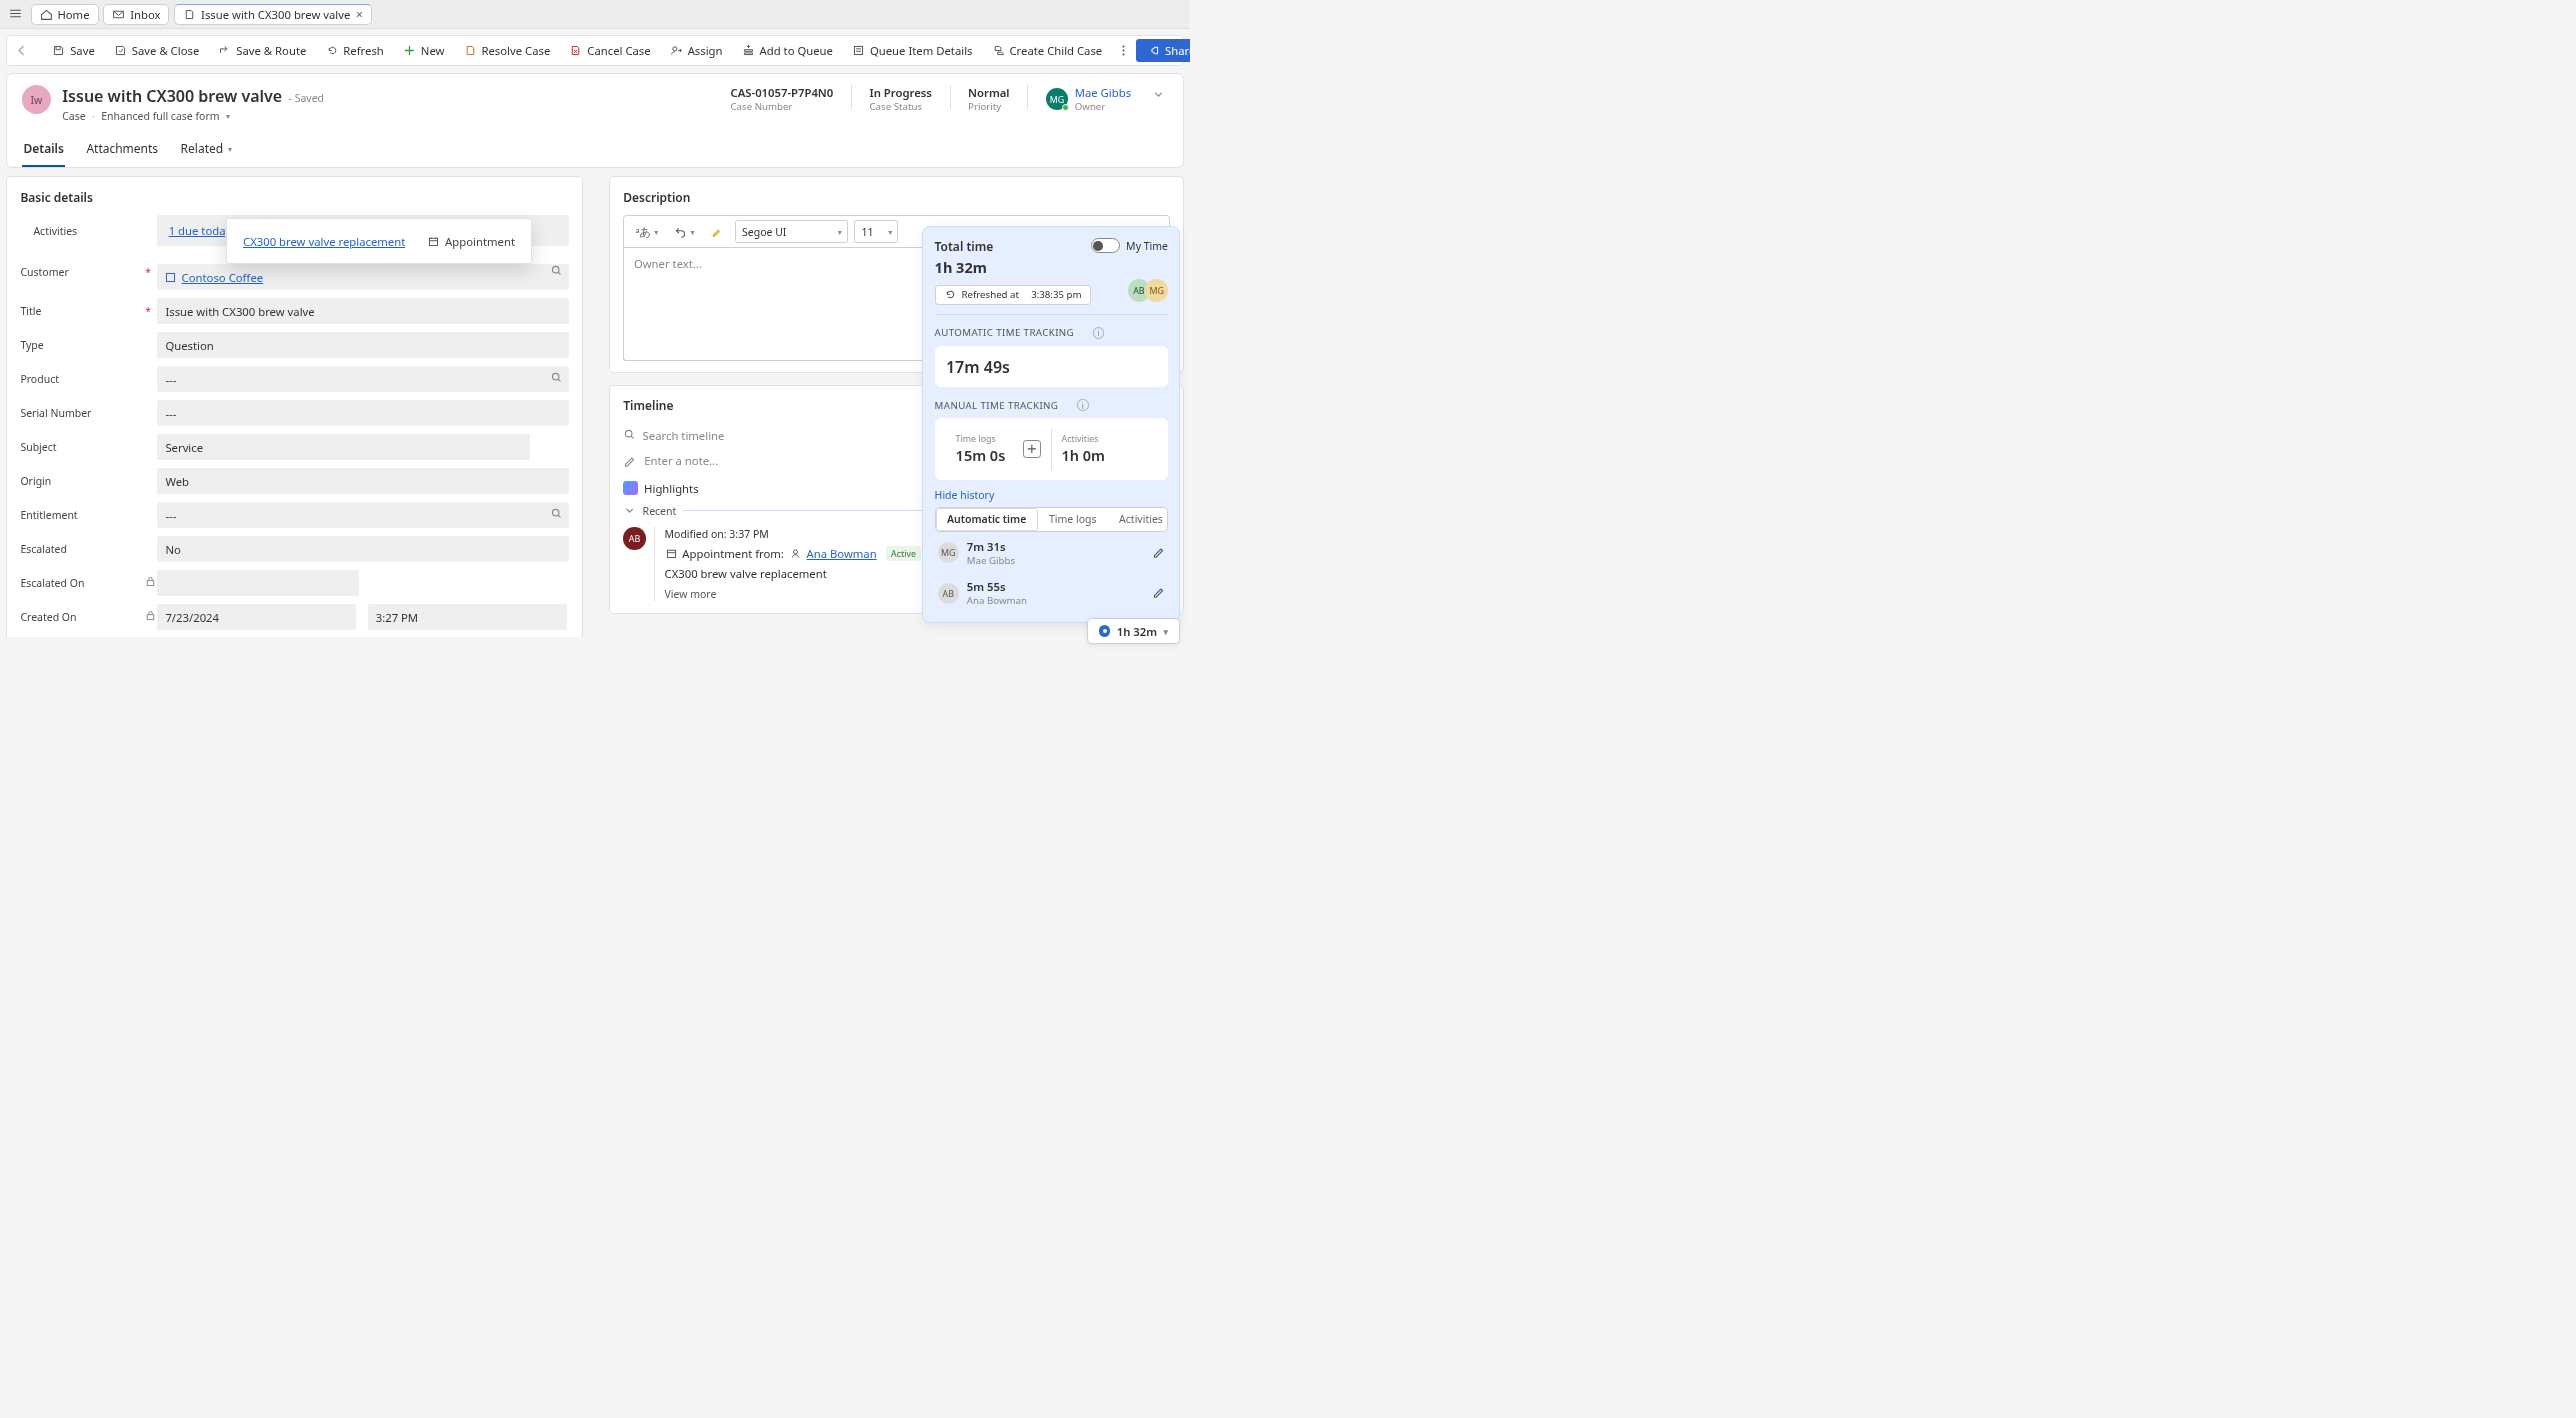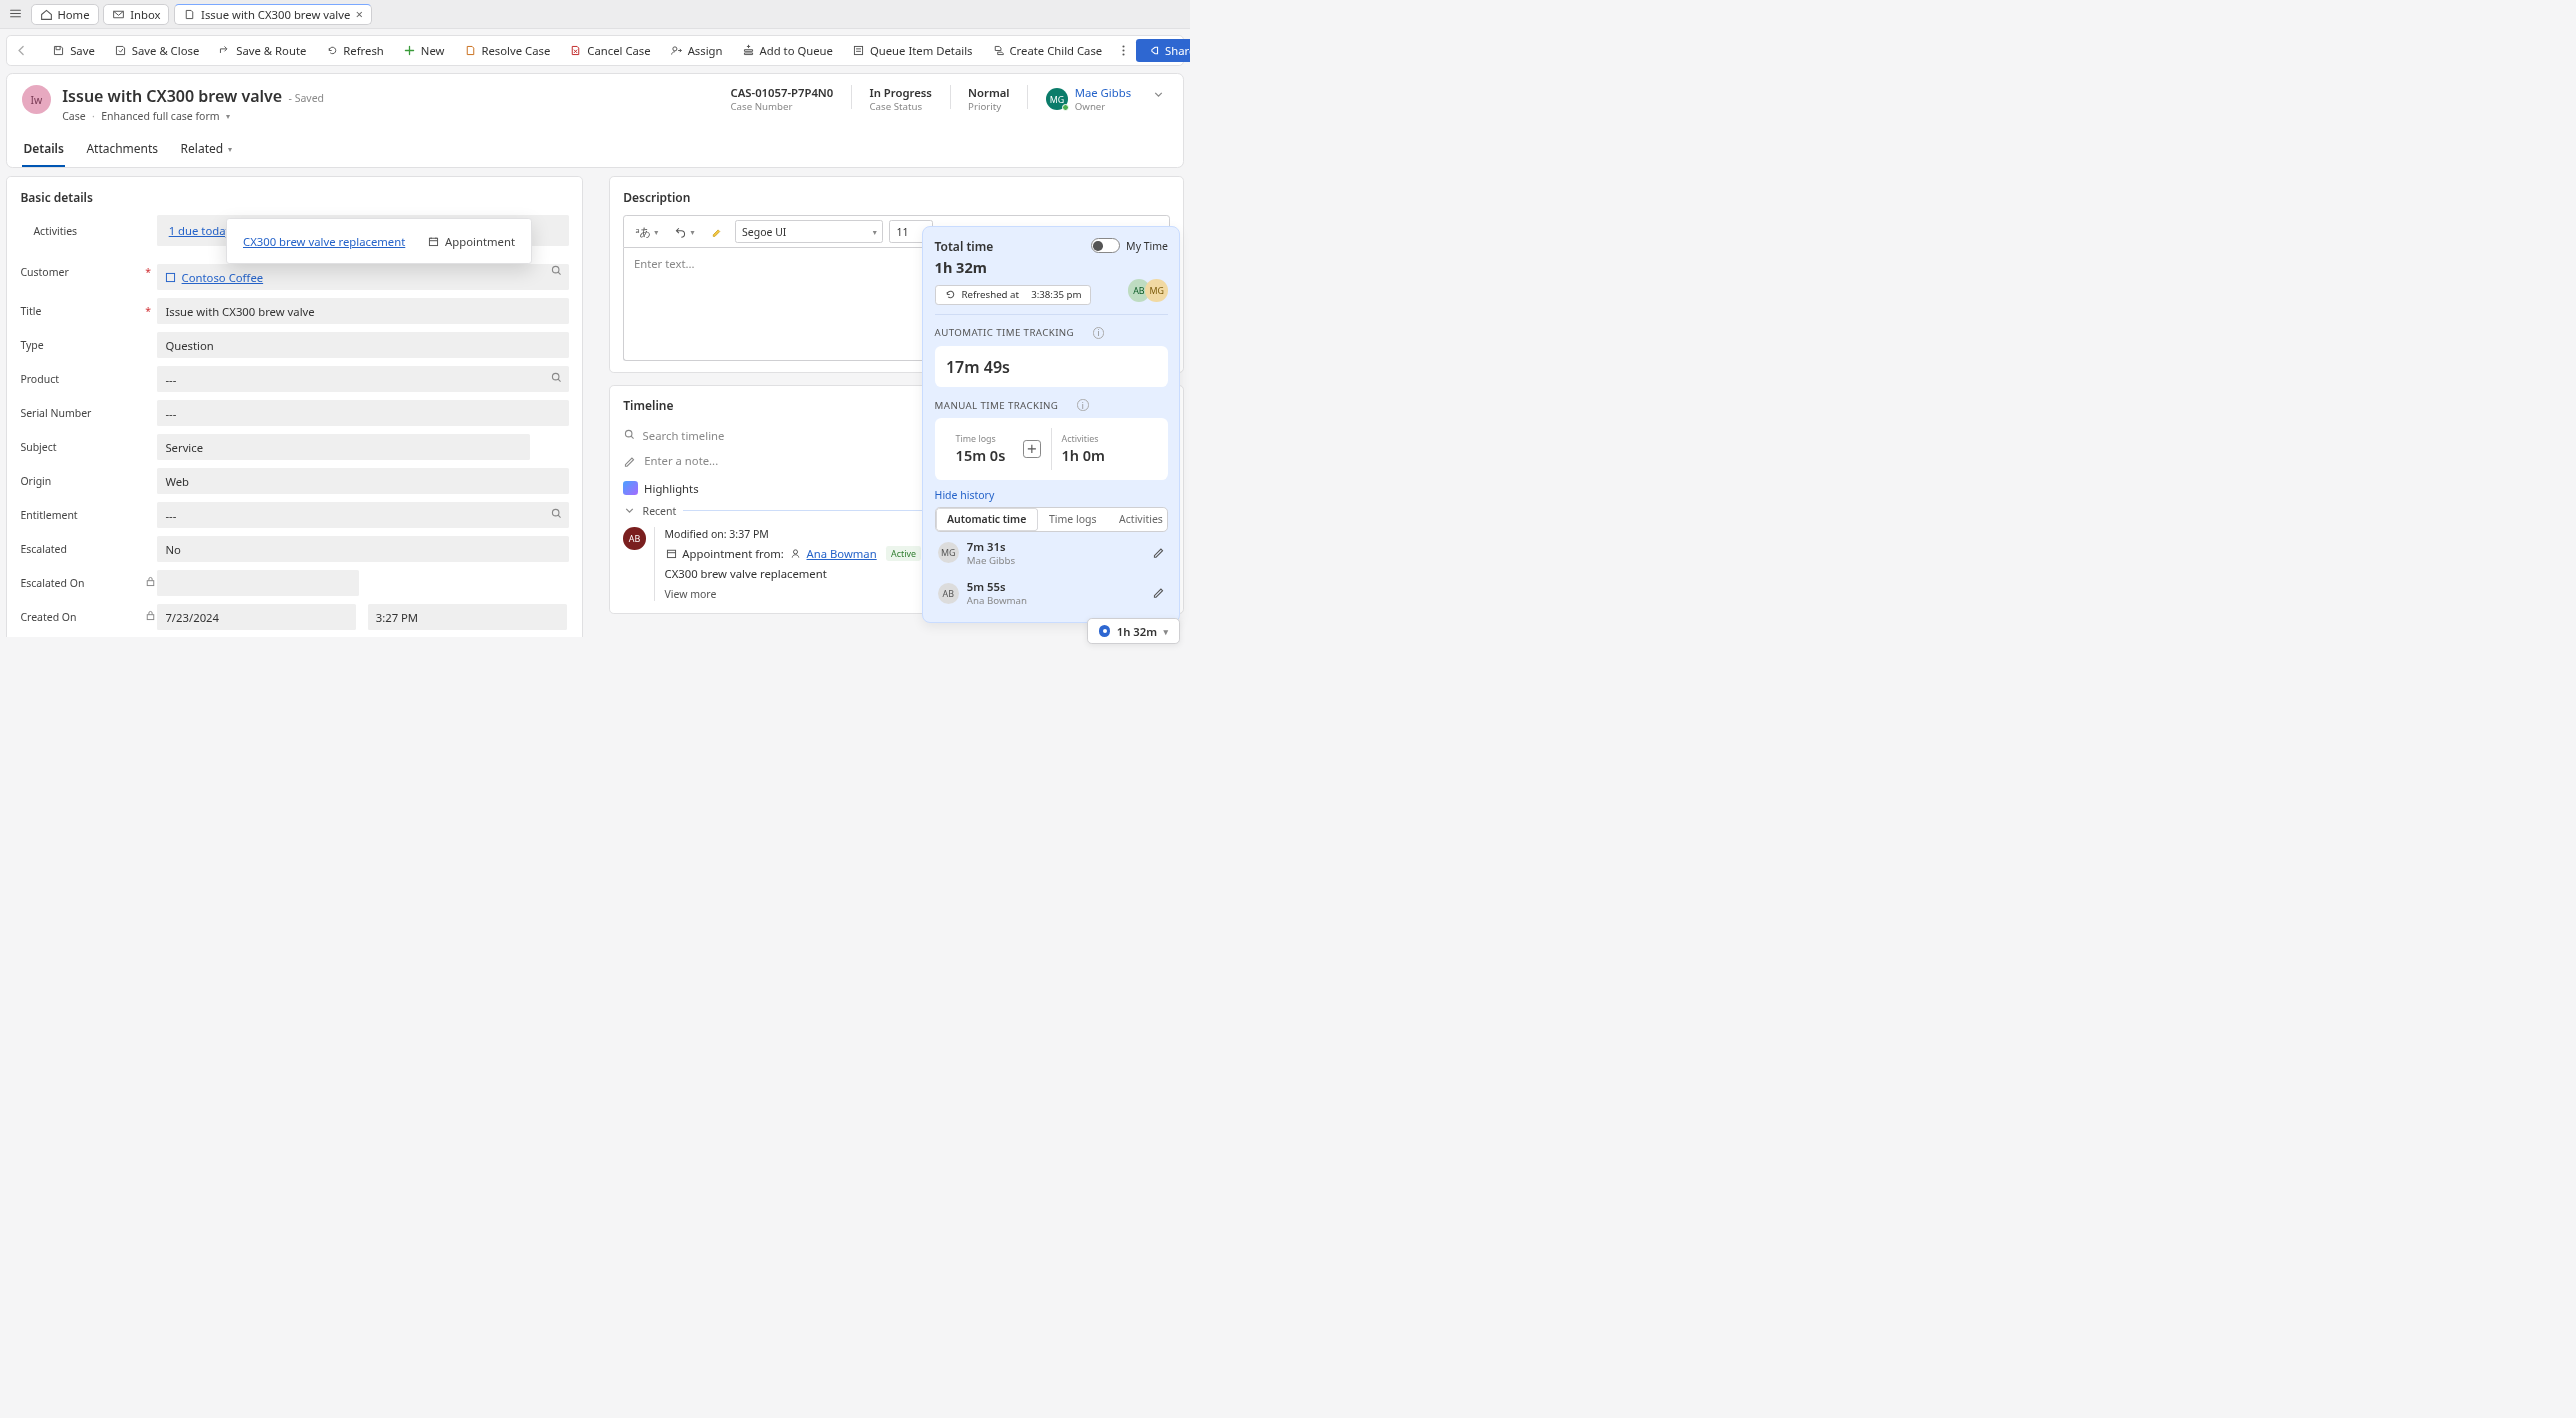--- a/index.html
+++ b/index.html
@@ -490,31 +490,31 @@
           <svg class="svg-ic" viewBox="0 0 16 16">
               <path d="M6 4L3 7l3 3M3 7h6a4 4 0 0 1 0 8" fill="none" stroke="#555" stroke-width="1.3"></path>
             </svg>
           <span class="chev">▾</span>
         </div>
         <div class="toolbtn">
           <svg class="svg-ic" viewBox="0 0 16 16">
               <path d="M4 12l6-6 2 2-6 6H4z" fill="#f2c744" stroke="#caa028" stroke-width="1"></path>
             </svg>
         </div>
-        <div class="faux-select" style="width:148px;">
+        <div class="faux-select" style="width:113px;">
           <span>Segoe UI</span>
             <span class="chv">▾</span>
         </div>
         <div class="faux-select" style="width:44px;">
           <span>11</span>
             <span class="chv">▾</span>
         </div>
       </div>
       <div class="desc-body">
-        <span>Enter text...</span>
+        <span>Owner text...</span>
       </div>
     </div>
 
     <div class="panel">
       <h3>Timeline</h3>
       <div class="timeline-search">
         <svg class="svg-ic" viewBox="0 0 16 16">
             <circle cx="7" cy="7" r="4" fill="none" stroke="#888" stroke-width="1.4"></circle>
             <path d="M10 10l3 3" stroke="#888" stroke-width="1.4"></path>
           </svg>

